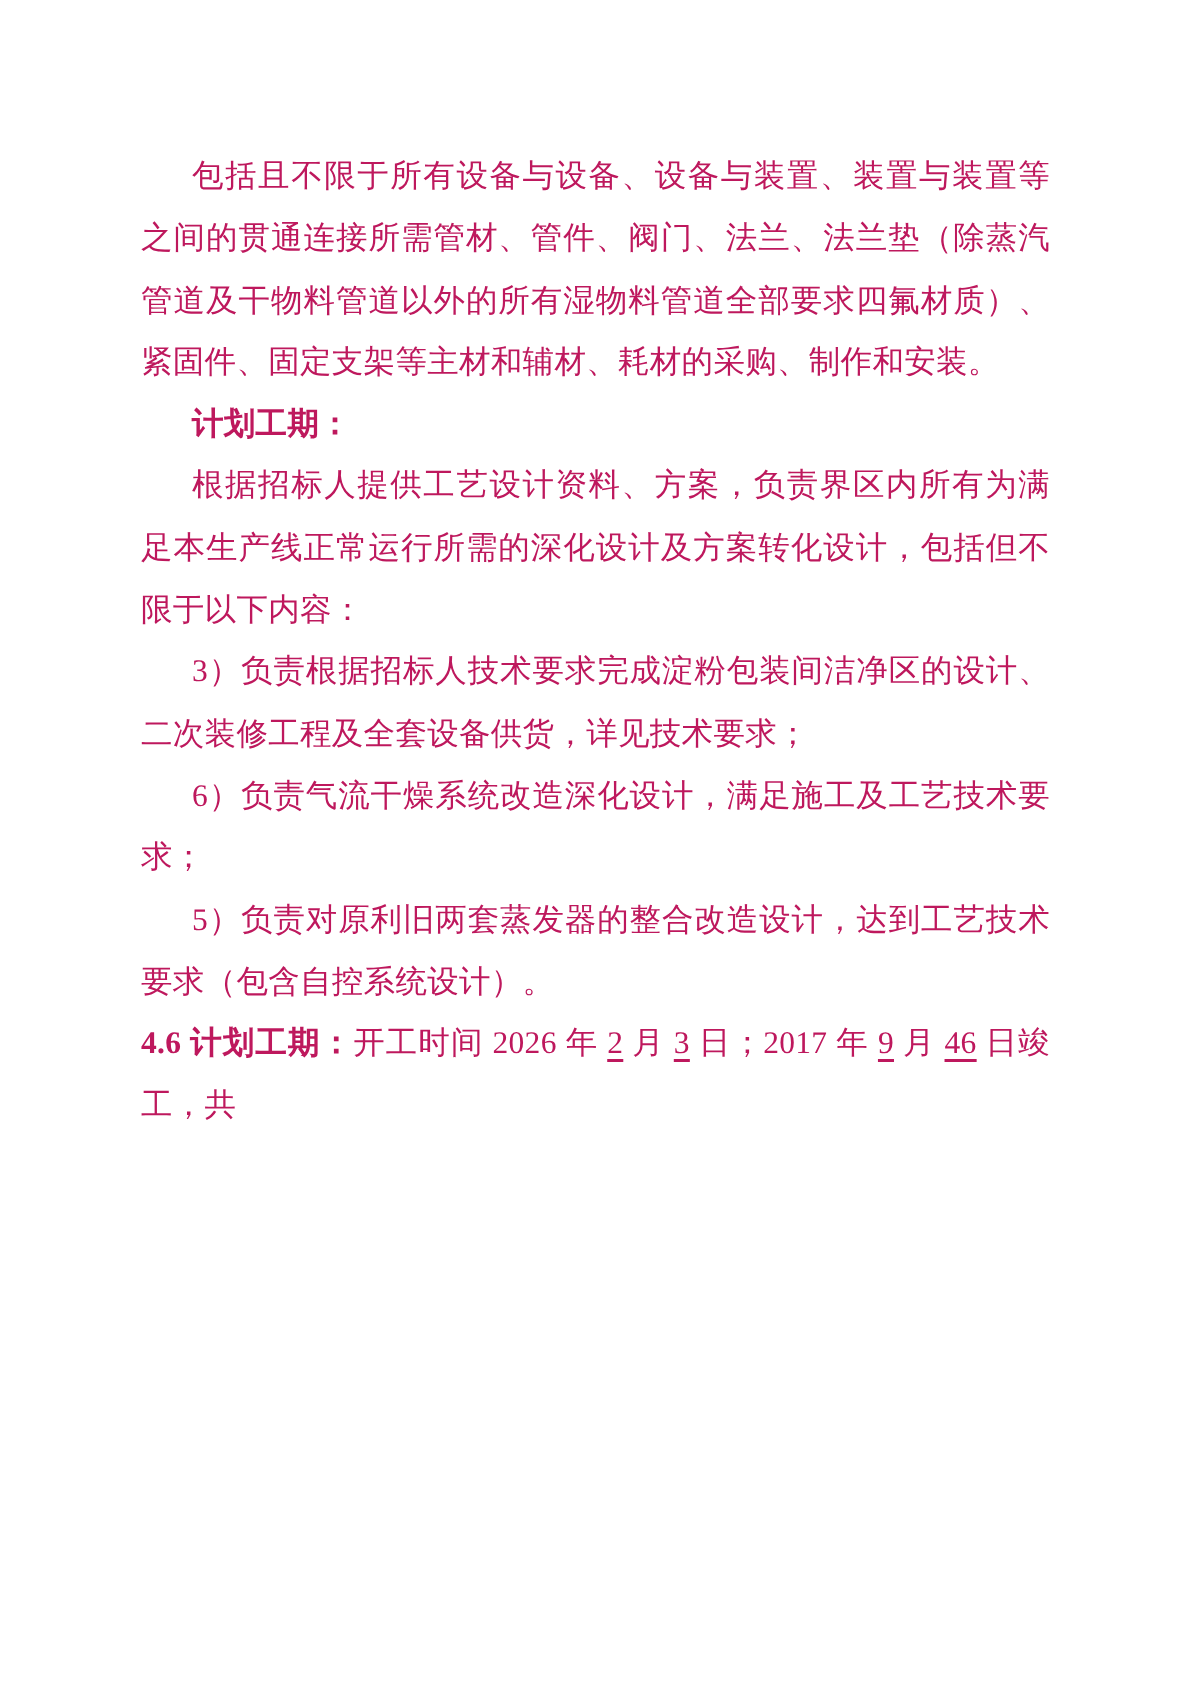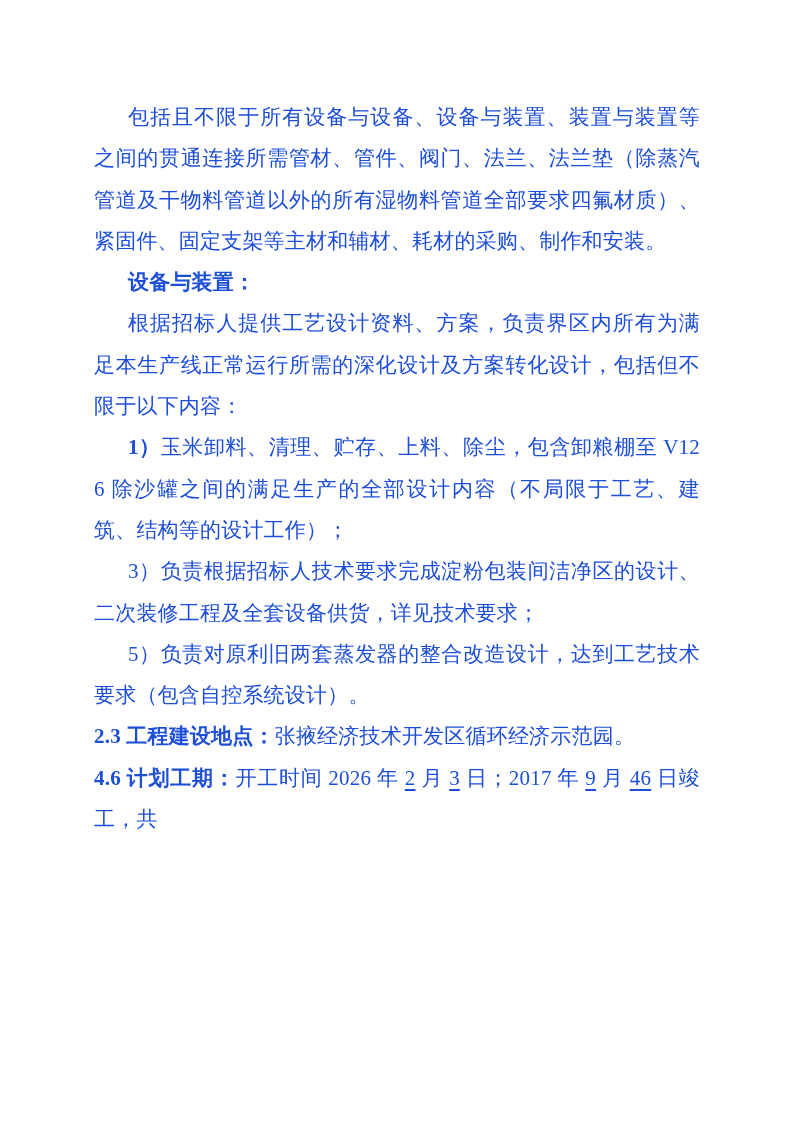--- a/index.html
+++ b/index.html
@@ -18,21 +18,21 @@
   .content {
     position: absolute;
     left: 94px;
     top: 97px;
     width: 606px;
   }
   .para {
     margin: 0;
     font-size: 21px;
     line-height: 41.3px;
-    color: #1d4ed8;
+    color: #be185d;
     text-align: justify;
     letter-spacing: 0.2px;
     word-break: break-all;
   }
   .para.indent {
     text-indent: 34px;
   }
   .bold {
     font-weight: 700;
   }
@@ -40,21 +40,20 @@
     text-decoration: underline;
     text-underline-offset: 4px;
   }
 </style>
 </head>
 <body>
 
 <div class="page">
   <div class="content">
       <p class="para indent"><span class="">包括且不限于所有设备与设备、设备与装置、装置与装置等之间的贯通连接所需管材、管件、阀门、法兰、法兰垫（除蒸汽管道及干物料管道以外的所有湿物料管道全部要求四氟材质）、紧固件、固定支架等主材和辅材、耗材的采购、制作和安装。</span></p>
-      <p class="para indent"><span class="bold">设备与装置：</span></p>
+      <p class="para indent"><span class="bold">计划工期：</span></p>
       <p class="para indent"><span class="">根据招标人提供工艺设计资料、方案，负责界区内所有为满足本生产线正常运行所需的深化设计及方案转化设计，包括但不限于以下内容：</span></p>
-      <p class="para indent"><span class="bold">1）</span><span class="">玉米卸料、清理、贮存、上料、除尘，包含卸粮棚至 V126 除沙罐之间的满足生产的全部设计内容（不局限于工艺、建筑、结构等的设计工作）；</span></p>
       <p class="para indent"><span class="">3）负责根据招标人技术要求完成淀粉包装间洁净区的设计、二次装修工程及全套设备供货，详见技术要求；</span></p>
+      <p class="para indent"><span class="">6）负责气流干燥系统改造深化设计，满足施工及工艺技术要求；</span></p>
       <p class="para indent"><span class="">5）负责对原利旧两套蒸发器的整合改造设计，达到工艺技术要求（包含自控系统设计）。</span></p>
-      <p class="para"><span class="bold">2.3 工程建设地点：</span><span class="">张掖经济技术开发区循环经济示范园。</span></p>
       <p class="para"><span class="bold">4.6 计划工期：</span><span class="">开工时间 2026 年 </span><span class="underline">2</span><span class=""> 月 </span><span class="underline">3</span><span class=""> 日；2017 年 </span><span class="underline">9</span><span class=""> 月 </span><span class="underline">46</span><span class=""> 日竣工，共 </span></p>
     </div>
 </div>
 
 </body></html>

